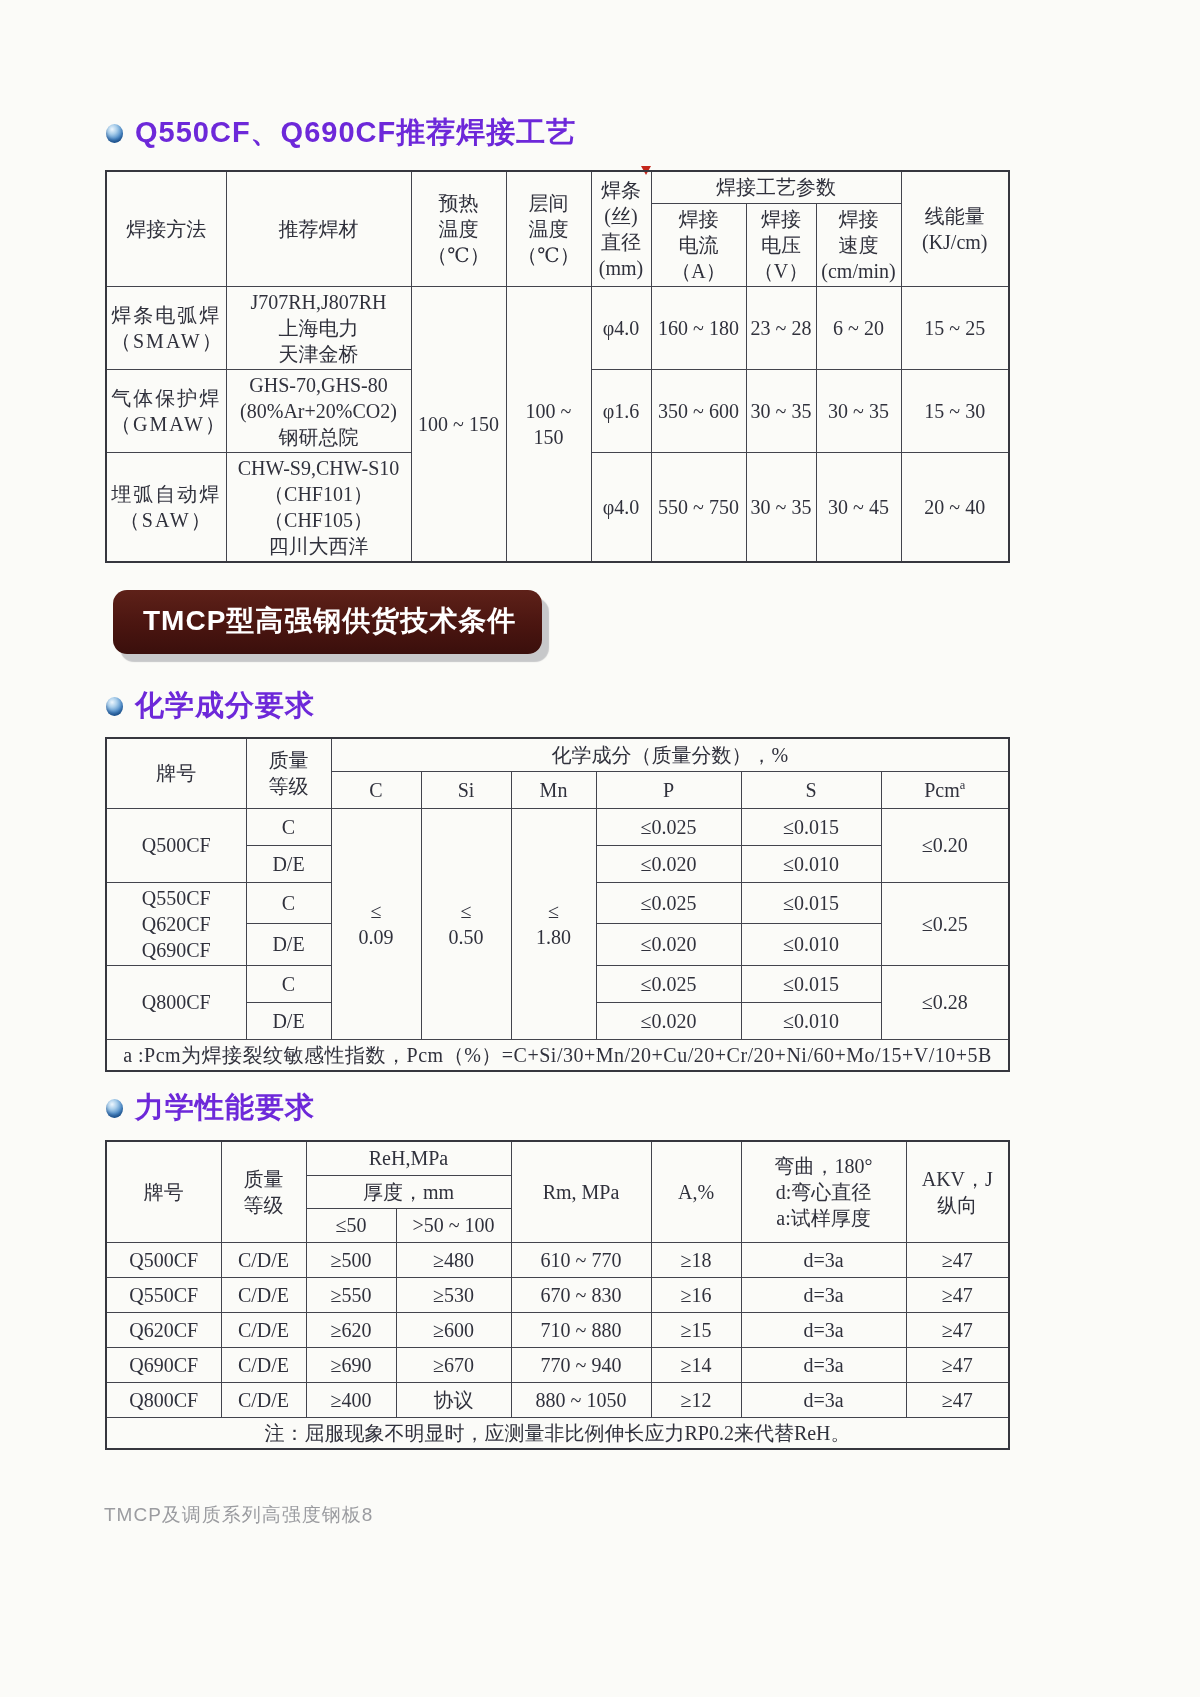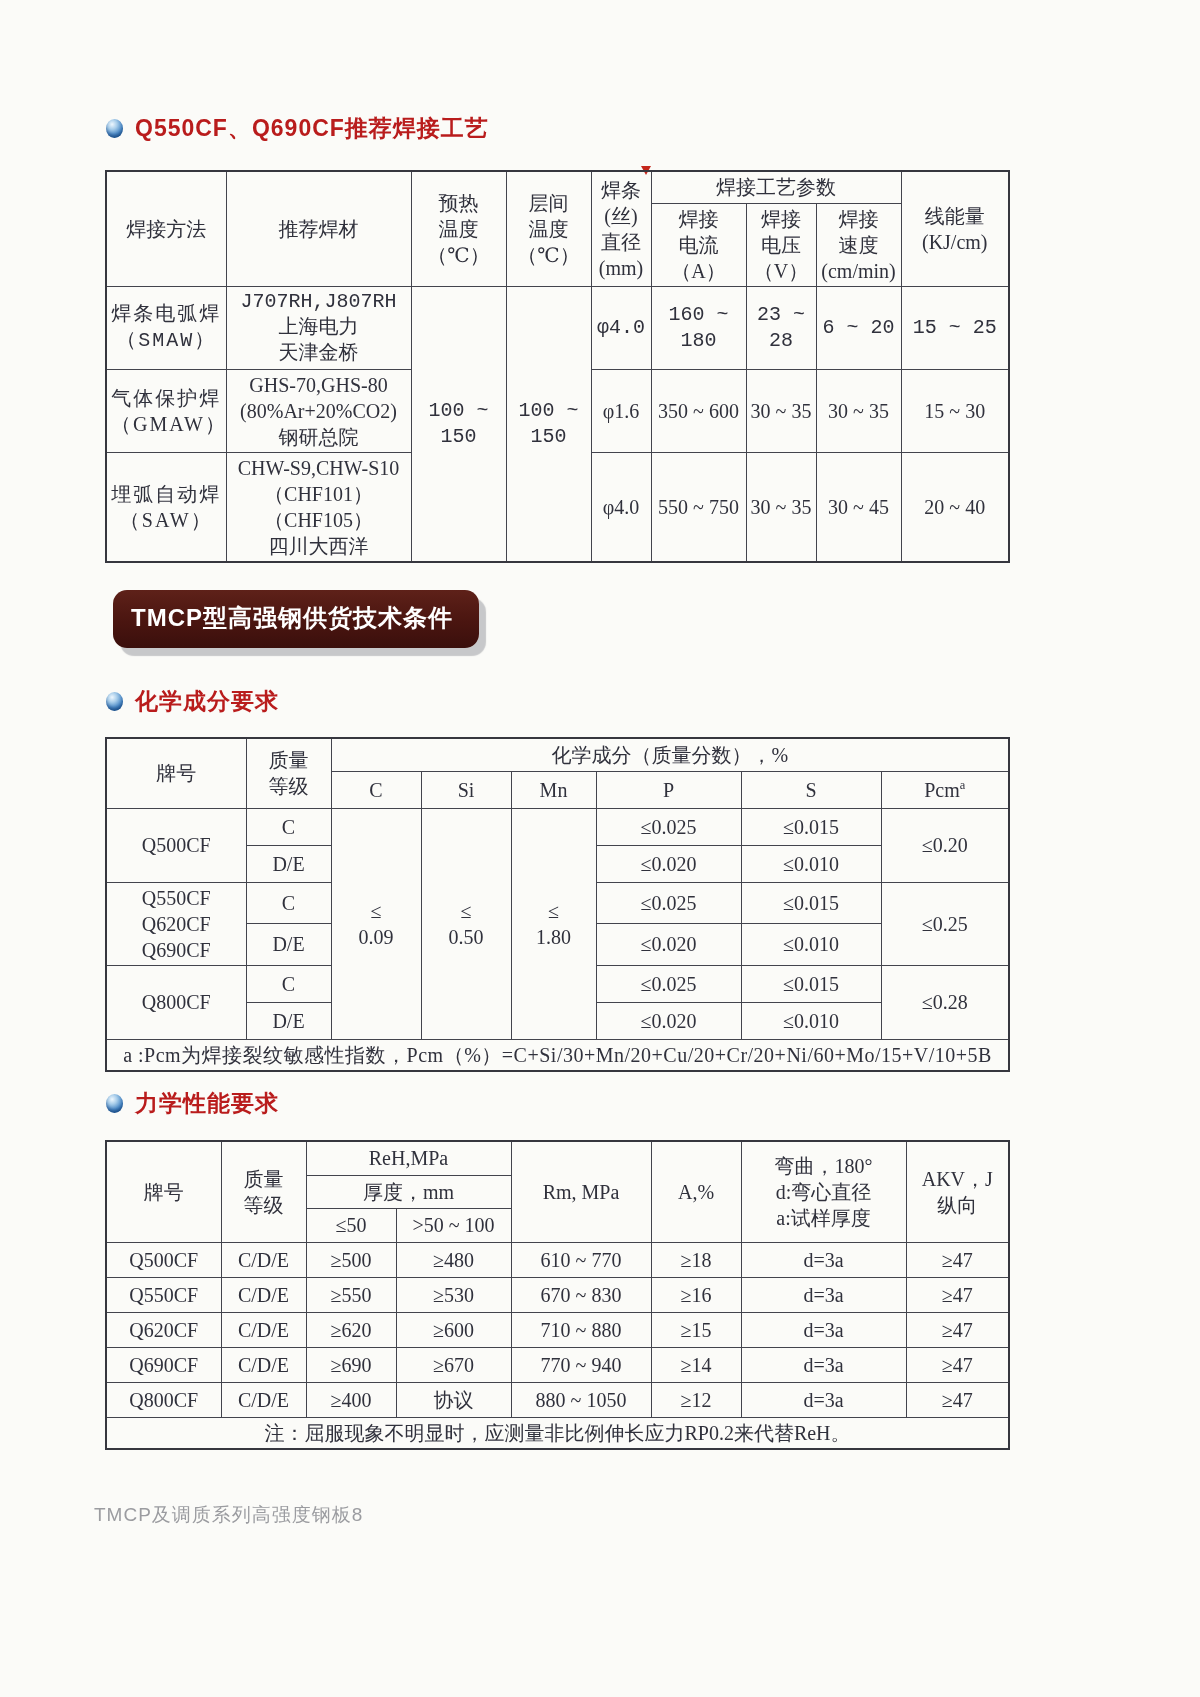--- a/index.html
+++ b/index.html
@@ -13,21 +13,21 @@
   .page{position:absolute;inset:0;}
 
   
   .sec-head{position:absolute;display:flex;align-items:center;gap:12px;}
   .bullet{
     width:17px;height:19px;border-radius:50%;
     background:radial-gradient(circle at 36% 28%, #eef7fe 0%, #a8cdea 28%, #4e8cc8 58%, #1d5c9d 85%, #134a82 100%);
     box-shadow:inset 0 -3px 3px rgba(10,40,90,.35);
     flex:0 0 auto;
   }
-  .sec-head h2{margin:0;font-size:23px;font-weight:bold;color:#b91c1c;letter-spacing:1px;}
+  .sec-head h2{margin:0;font-size:29px;font-weight:bold;color:#6d28d9;letter-spacing:1px;}
 
   
   table.tbl{
     position:absolute;border-collapse:collapse;table-layout:fixed;
     font-family:"Liberation Serif","DejaVu Serif",serif;
     color:#30313c;
   }
   table.tbl td{
     border:1px solid #43444d;
     text-align:center;vertical-align:middle;
@@ -38,34 +38,34 @@
   table.tbl{border:2px solid #36373f;}
   .preline{white-space:pre-line;}
   .t-head td{font-size:19.5px;}
   .spaced{letter-spacing:2px;}
   td.leftnote{text-align:left;padding-left:14px;font-size:19.5px;letter-spacing:.5px;}
 
   
   .banner{
     position:absolute;left:113px;top:590px;
     background:linear-gradient(180deg,#5e2119 0%, #4a1510 55%, #3a0f0c 100%);
-    color:#ffffff;font-weight:bold;font-size:24px;letter-spacing:1px;
-    padding:12px 26px 14px 18px;border-radius:14px;
+    color:#ffffff;font-weight:bold;font-size:28px;letter-spacing:1px;
+    padding:12px 26px 14px 30px;border-radius:14px;
     box-shadow:7px 8px 1px rgba(156,158,164,.55);
   }
 
   
   .redmark{
     position:absolute;left:641px;top:166px;width:0;height:0;
     border-left:5px solid transparent;border-right:5px solid transparent;
     border-top:9px solid #c5261b;
   }
 
   .footer{
-    position:absolute;left:94px;top:1502px;
+    position:absolute;left:104px;top:1502px;
     font-size:19px;color:#9b9ca0;letter-spacing:1px;
   }
   sup{font-size:.62em;}
 </style>
 </head>
 <body>
 
 <div class="page">
 
   <div class="sec-head" style="left:106px;top:113px;">
@@ -109,21 +109,21 @@
         <td class="preline">焊接
 电流
 （A）</td>
         <td class="preline">焊接
 电压
 （V）</td>
         <td class="preline">焊接
 速度
 (cm/min)</td>
       </tr>
-      <tr style="height:80px;font-family:Liberation Mono, monospace;">
+      <tr style="height:80px;">
         <td class="preline spaced">焊条电弧焊
 （SMAW）</td>
         <td class="preline">J707RH,J807RH
 上海电力
 天津金桥</td>
         <td rowspan="3">100 ~ 150</td>
         <td rowspan="3">100 ~ 150</td>
         <td>φ4.0</td>
         <td>160 ~ 180</td>
         <td>23 ~ 28</td>

